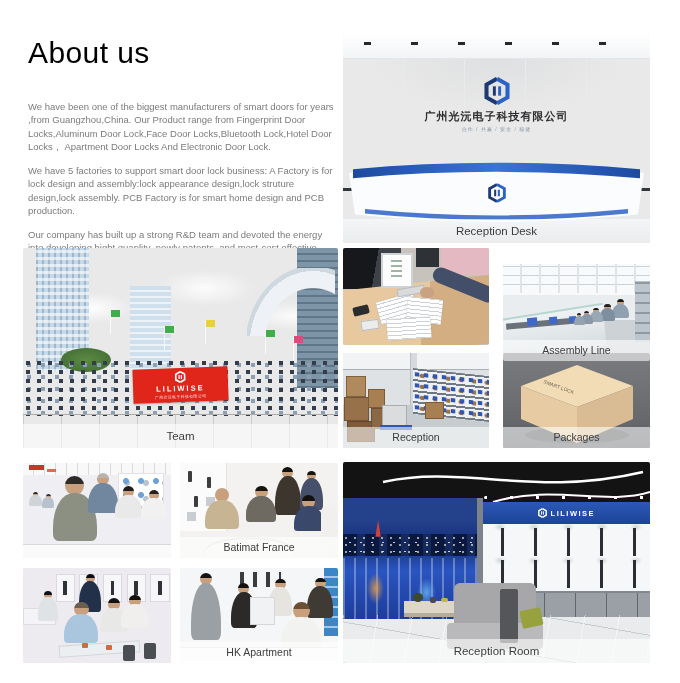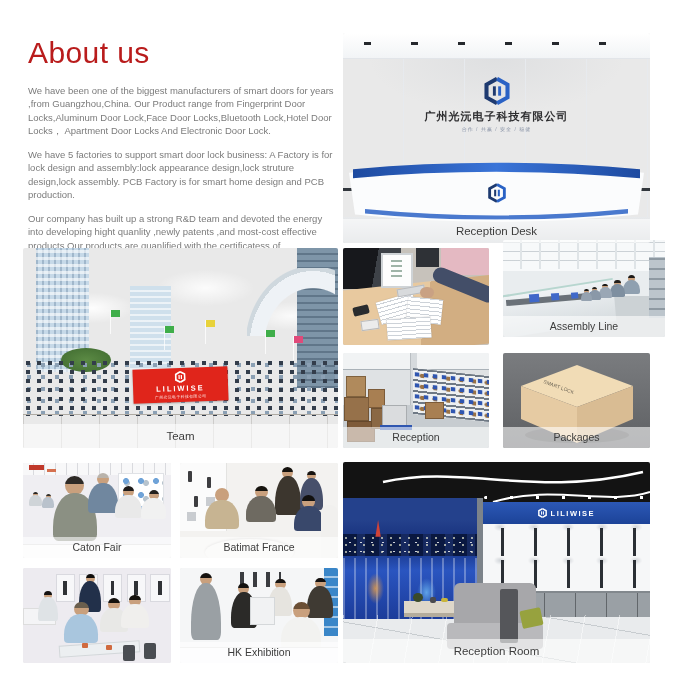--- a/index.html
+++ b/index.html
@@ -2,24 +2,24 @@
 <html><head>
 <meta charset="utf-8">
 <style>
   *{margin:0;padding:0;box-sizing:border-box}
   html,body{background:#fff}
   body{width:680px;height:683px;position:relative;font-family:"Liberation Sans",sans-serif;overflow:hidden}
   .page{position:absolute;inset:0;background:#fff}
 
   
   .about{position:absolute;left:28px;top:36px;width:312px}
-  .about h1{font-size:30px;font-weight:400;color:#b91c1c;letter-spacing:.4px}
+  .about h1{font-size:30px;font-weight:400;color:#000000;letter-spacing:.4px}
   .about h2{font-size:13.5px;font-weight:400;color:#3b3b3b;margin-top:4px}
   .about p{font-size:9.5px;line-height:1.42;color:#7b7b7b;margin-top:10px}
-  .about p:first-of-type{margin-top:14px}
+  .about p:first-of-type{margin-top:30px}
 
   
   .fig{position:absolute;overflow:hidden;border-radius:2px;background:#e9e9e9}
   .cap{position:absolute;left:0;right:0;bottom:0;height:24px;line-height:24px;z-index:9;
        text-align:center;background:rgba(255,255,255,.58);color:#3c3c3c;font-size:11.5px}
   .cap.s{height:21px;line-height:21px;font-size:10.5px}
   .abs{position:absolute}
 
   
   .logo{display:block}
@@ -93,21 +93,21 @@
     background:linear-gradient(105deg,#e8c99f 0 55%,#d2ae82 55%)}
   .rd-paper{background:#fff;box-shadow:0 0 1px rgba(0,0,0,.3);
     background-image:repeating-linear-gradient(0deg,#cdd2d8 0 1px,transparent 1px 4px)}
   .rd-kb{left:37%;top:40%;width:19%;height:8%;background:#d8dadc;transform:rotate(-10deg);border:1px solid #b8babd}
   .rd-phone{left:7%;top:60%;width:11%;height:9%;background:#2a2c2e;border-radius:2px;transform:rotate(-14deg)}
   .rd-calc{left:12%;top:74%;width:12%;height:10%;background:#ececec;border:1px solid #bbb;transform:rotate(-8deg)}
   .rd-arm{right:-6%;top:30%;width:46%;height:17%;background:#434e68;border-radius:10px;transform:rotate(22deg)}
   .rd-hand{right:38%;top:40%;width:9%;height:12%;background:#c9a183;border-radius:50%}
 
   
-  .f-asm{left:503px;top:240px;width:162px;height:97px}
+  .f-asm{left:503px;top:264px;width:147px;height:97px}
   .asm-bg{inset:0;background:linear-gradient(#f7f9fa 0 32%,#e9edef 32% 58%,#ccd2d5 58%)}
   .asm-ceil{left:0;right:0;top:0;height:30%;
     background:repeating-linear-gradient(90deg,transparent 0 17px,#dfe4e7 17px 19px),
       repeating-linear-gradient(0deg,transparent 0 8px,rgba(160,170,178,.5) 8px 9px)}
   .asm-shelf{right:0;top:18%;width:10%;height:62%;
     background:repeating-linear-gradient(0deg,#bcc5cc 0 8px,#8e99a2 8px 10px)}
   .asm-bench{left:-3%;top:48%;width:72%;height:44%;transform:rotate(-5deg) skewY(-4deg);
     background:linear-gradient(#eff2f4,#d6dcdf);border-top:2px solid #b7d6cf}
   .asm-belt{left:2%;top:58%;width:58%;height:6%;background:#6a7178;transform:rotate(-5deg)}
   .asm-bins{left:16%;top:50%;width:50%;height:10%;transform:rotate(-5deg);display:flex;gap:12px;align-items:flex-end}
@@ -397,21 +397,20 @@
       </div>
     <div class="person" style="--w:27px;--hair:#1f1c1a;--shirt:#e9e9e9;left:62%;top:24%">
         <i class="ph"></i>
         <i class="pb"></i>
       </div>
     <div class="person" style="--w:25px;--hair:#24201d;--shirt:#f1f1f1;left:80%;top:28%">
         <i class="ph"></i>
         <i class="pb"></i>
       </div>
     <div class="abs ct-counter"></div>
-    <figcaption class="cap s">Caton Fair</figcaption>
   </figure>
 
   <figure class="fig f-bat">
     <div class="abs bt-bg"></div>
     <div class="abs bt-wall">
       <i class="bt-lock" style="left:18%;top:12%"></i>
       <i class="bt-lock" style="left:58%;top:20%"></i>
       <i class="bt-lock" style="left:30%;top:48%"></i>
       <i class="bt-sq" style="left:55%;top:50%"></i>
       <i class="bt-sq" style="left:15%;top:72%"></i>
@@ -505,21 +504,21 @@
     <div class="person" style="--w:26px;--bh:1.2;--hair:#141110;--shirt:#3f3a33;right:3%;top:10%">
         <i class="ph"></i>
         <i class="pb"></i>
       </div>
     <div class="abs hk-mon"></div>
     <div class="person" style="--w:40px;--bh:.8;--hair:#6b4f35;--shirt:#f2f2f0;left:64%;top:36%">
         <i class="ph"></i>
         <i class="pb"></i>
       </div>
     <div class="abs hk-desk"></div>
-    <figcaption class="cap s">HK Exhibition</figcaption>
+    <figcaption class="cap s">HK Apartment</figcaption>
   </figure>
 
   <figure class="fig f-rroom">
     <div class="abs rr-bg"></div>
     <div class="abs rr-ceil"></div>
     <svg class="abs" style="left:0;top:0" width="307" height="44" viewBox="0 0 307 44">
       <path d="M40 20 C120 2 190 36 300 10" fill="none" stroke="#fff" stroke-width="2.5"></path>
       <path d="M150 40 C210 22 262 44 307 30" fill="none" stroke="#fff" stroke-width="2"></path>
     </svg>
     <div class="abs rr-spots"></div>

